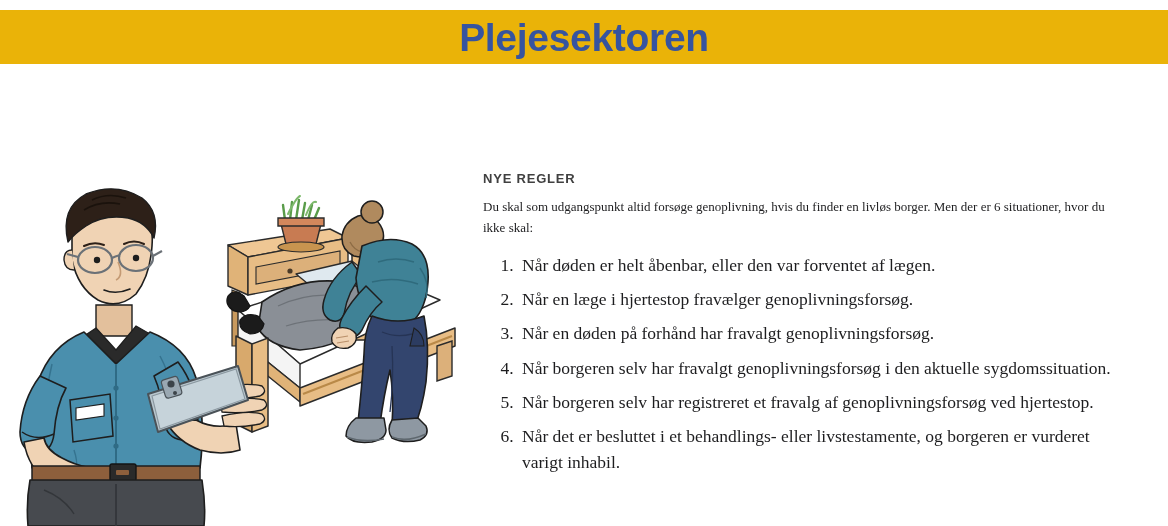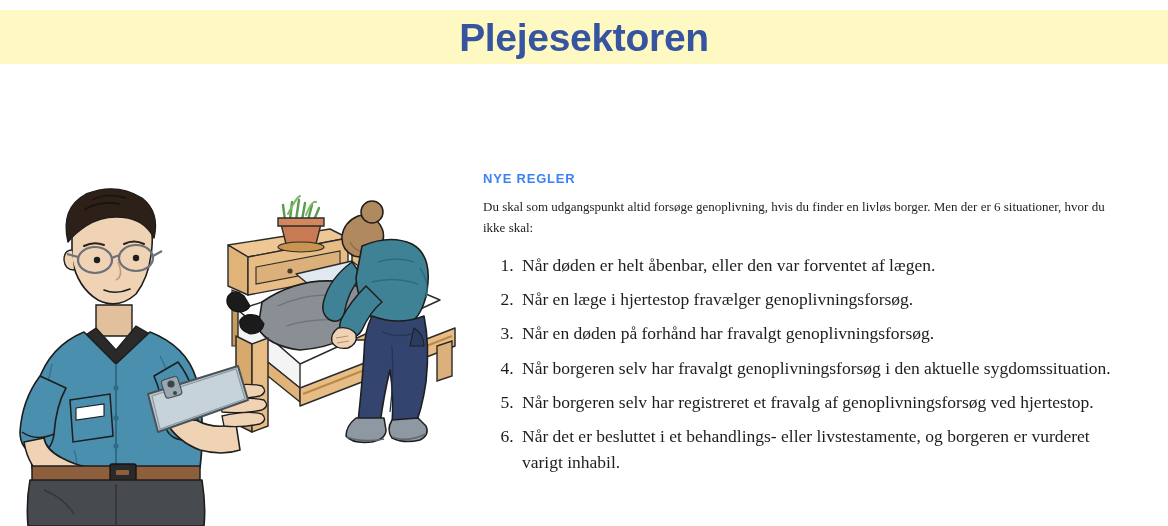--- a/index.html
+++ b/index.html
@@ -17,21 +17,21 @@
     -webkit-font-smoothing: antialiased;
   }
 
   
   .banner {
     position: absolute;
     left: 0;
     top: 10px;
     width: 1168px;
     height: 54px;
-    background: #fef9c3;
+    background: #eab308;
     display: flex;
     align-items: center;
     justify-content: center;
   }
   .banner-title {
     font-family: "Liberation Sans", sans-serif;
     font-size: 39px;
     font-weight: bold;
     color: #36549f;
     letter-spacing: -0.3px;
@@ -58,21 +58,21 @@
     position: absolute;
     left: 483px;
     top: 172px;
     width: 645px;
   }
   .kicker {
     font-family: "Liberation Sans", sans-serif;
     font-size: 13px;
     font-weight: bold;
     letter-spacing: 0.8px;
-    color: #3b82f6;
+    color: #404040;
     text-transform: uppercase;
     margin: 0 0 11px 0;
     line-height: 1.1;
   }
   .headline {
     font-family: "Liberation Sans", sans-serif;
     font-size: 25.5px;
     font-weight: bold;
     color: #15171a;
     letter-spacing: -0.35px;

